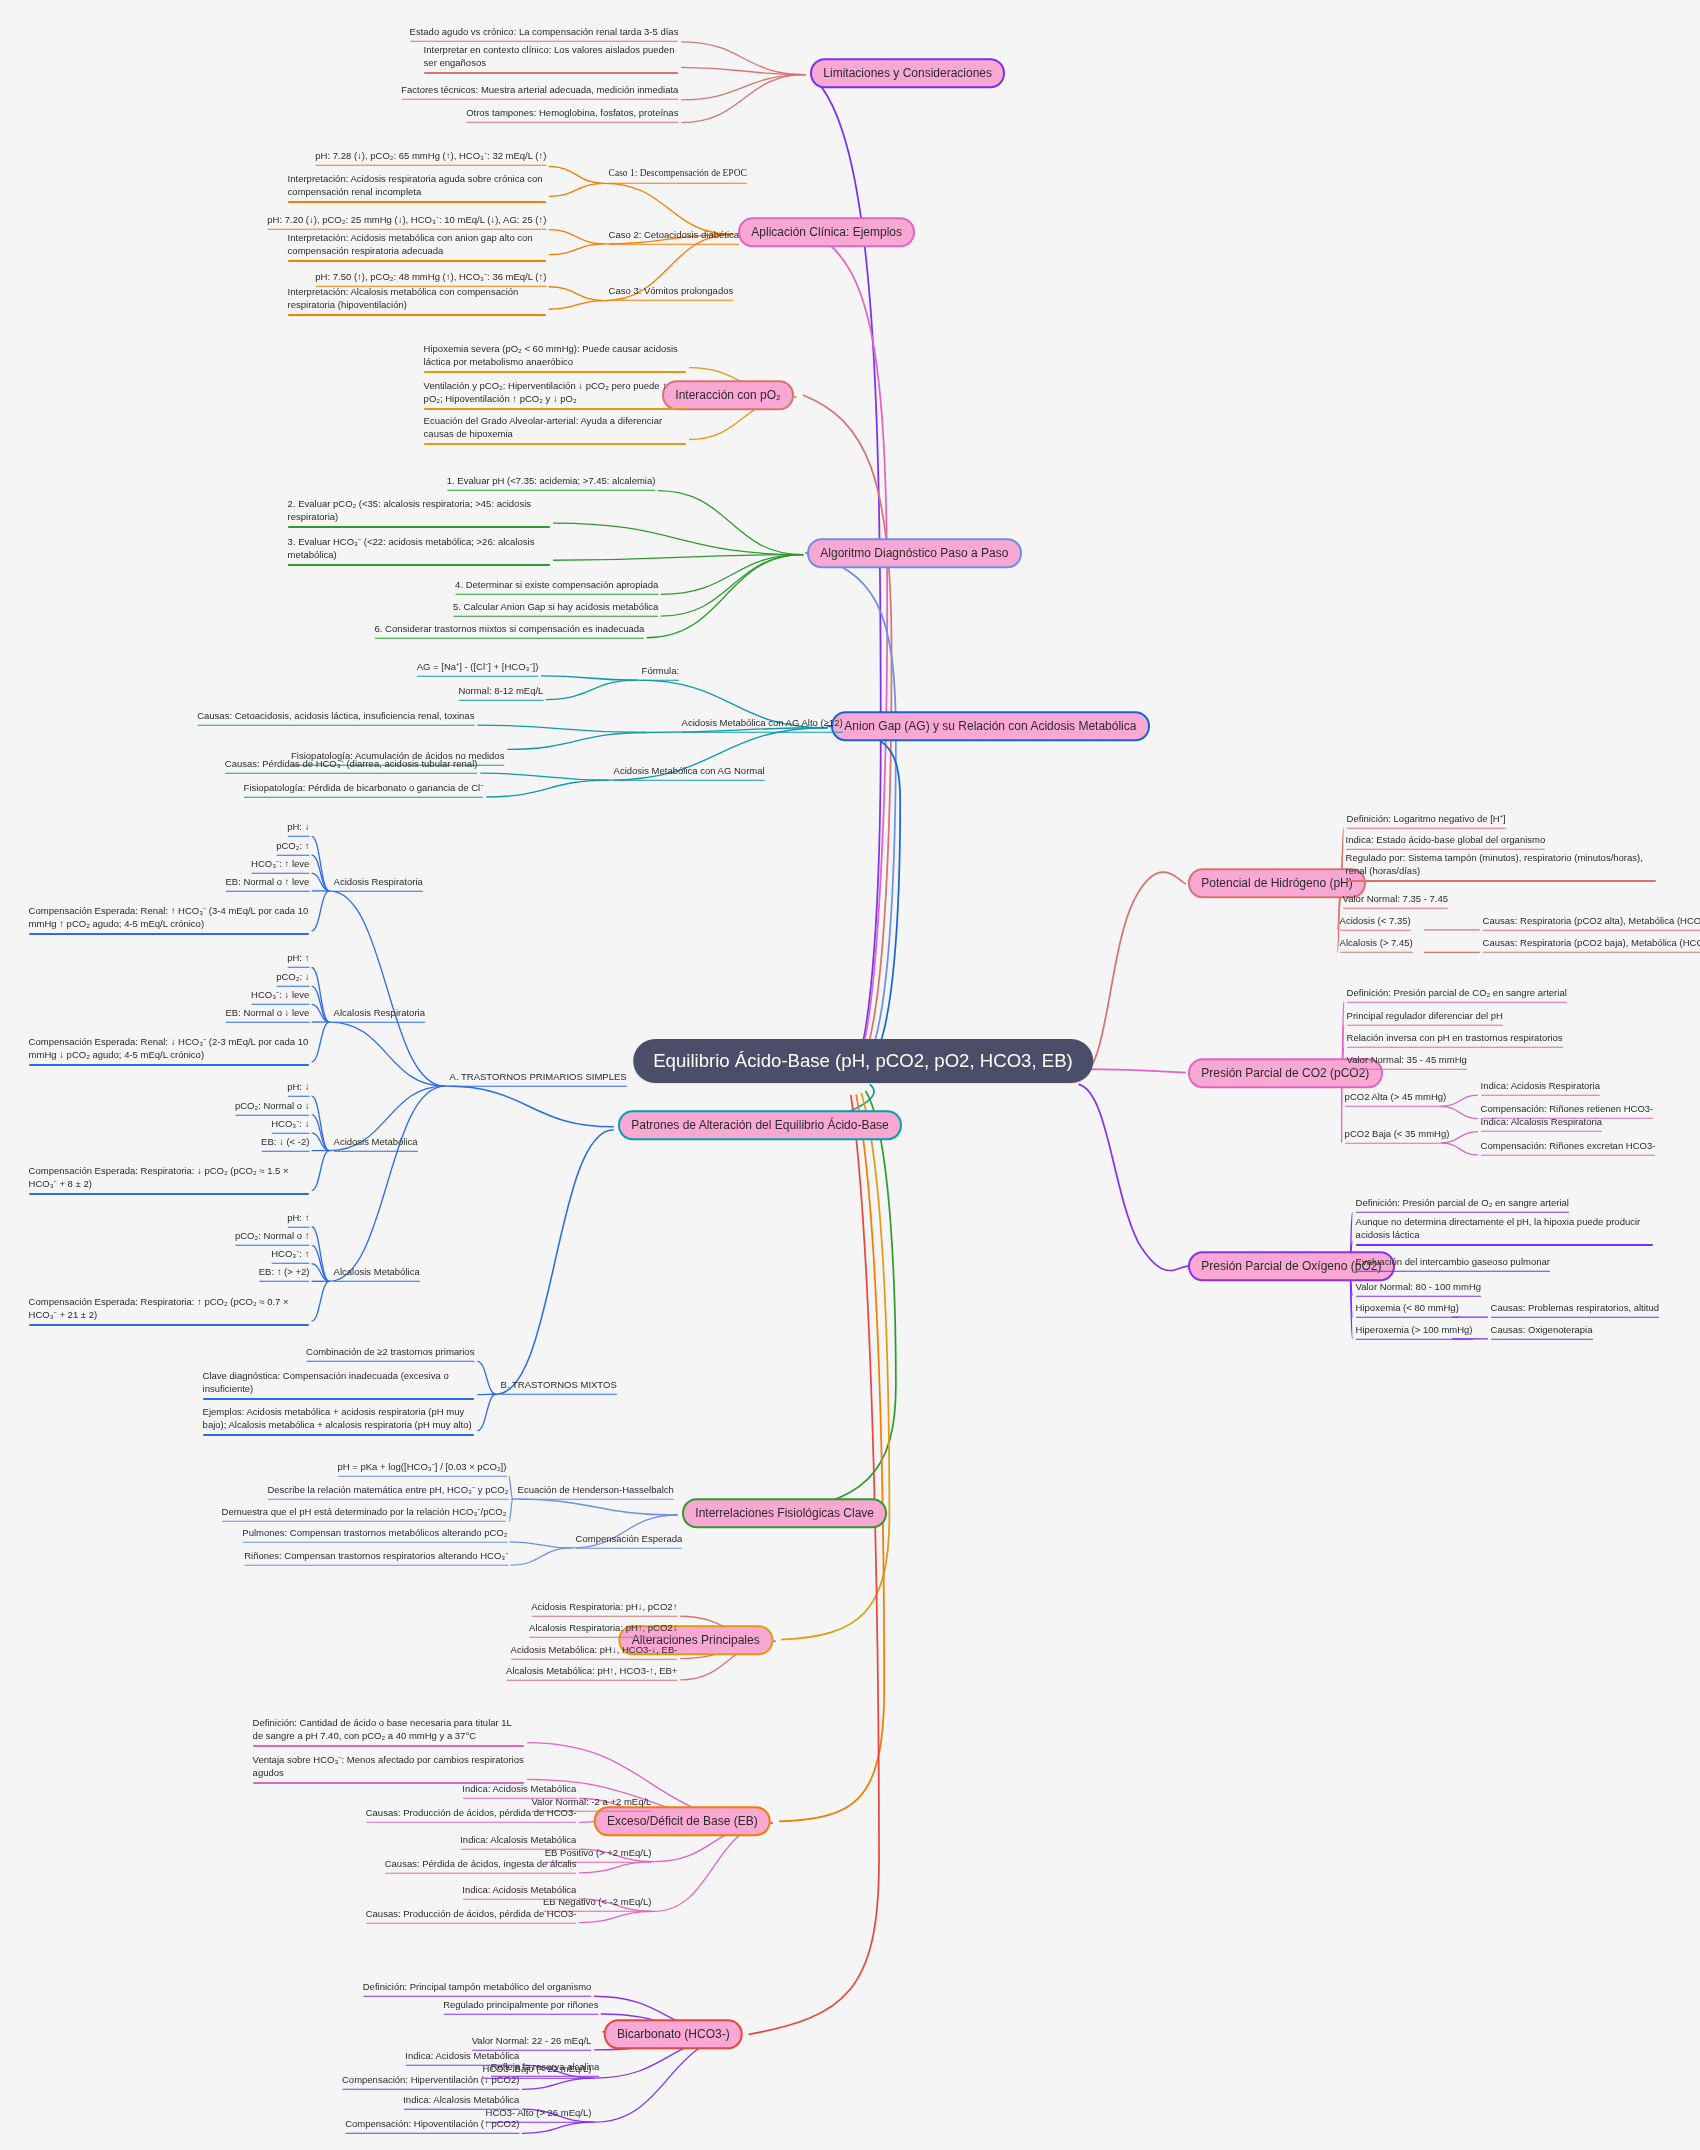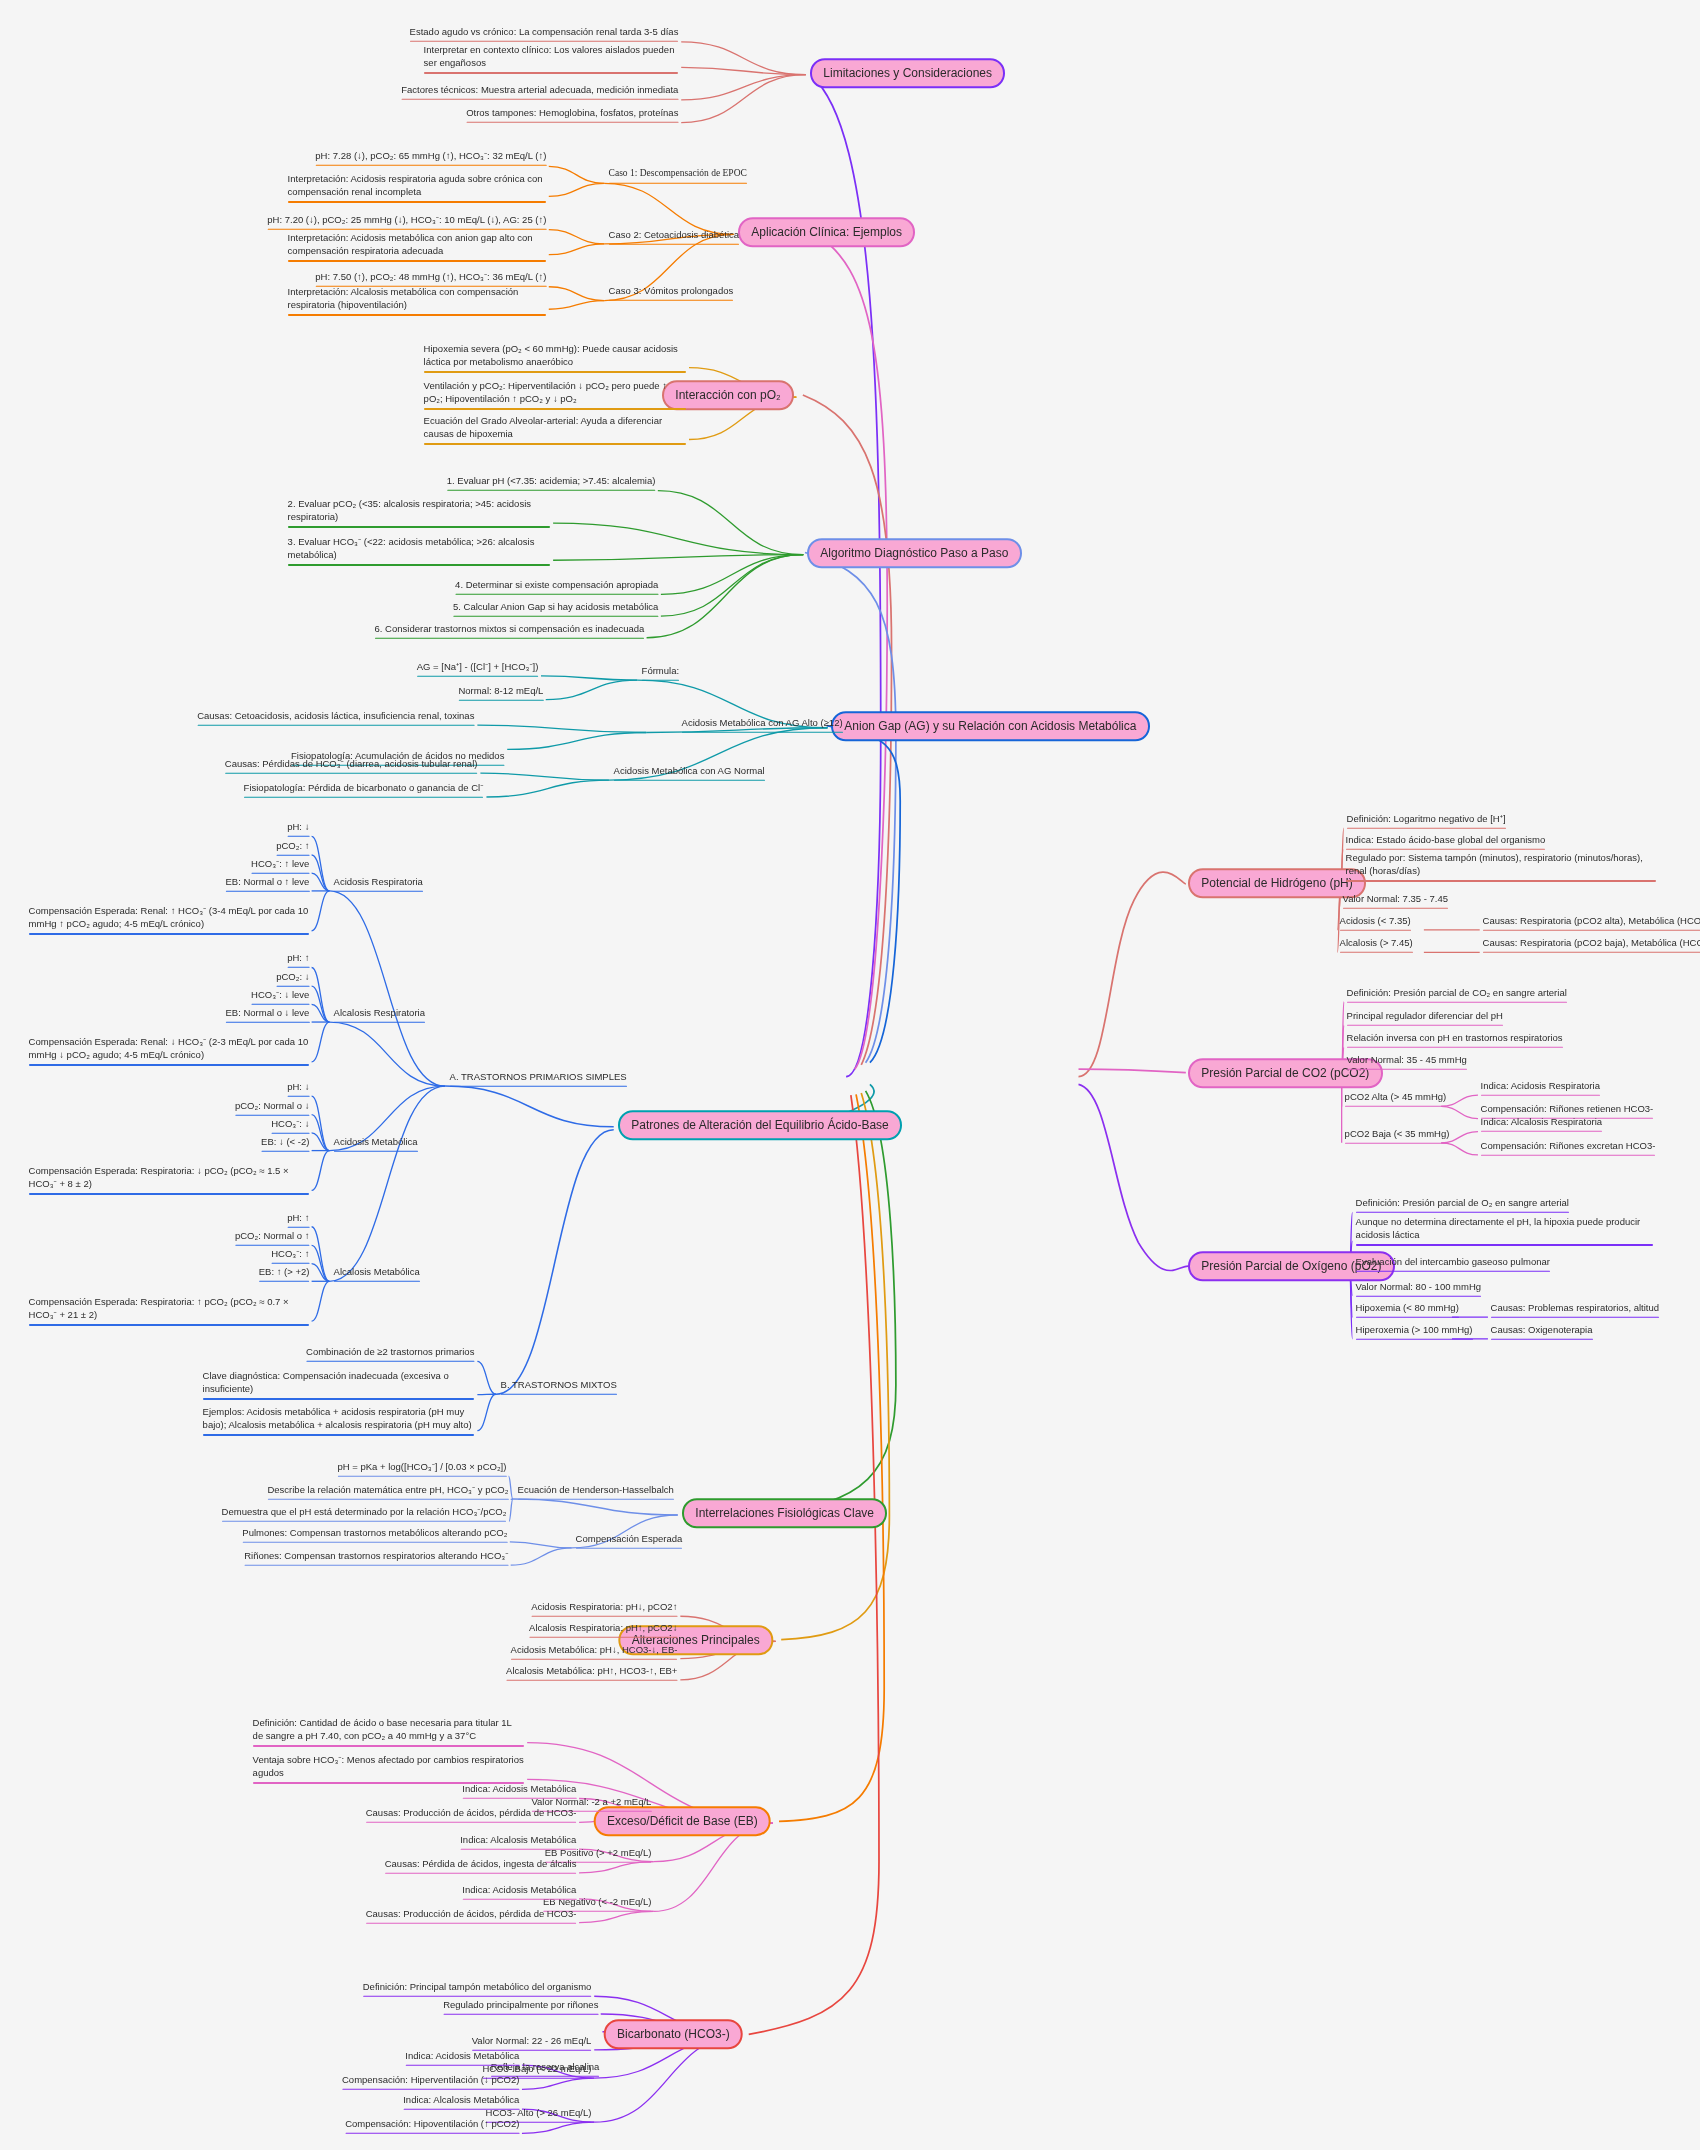--- a/index.html
+++ b/index.html
@@ -184,20 +184,21 @@
       <path d="M3118 2929 C 3121.5 2929, 3121.5 2801, 3125 2801" stroke="#7b2ff7" fill="none" stroke-width="3"></path>
       <path d="M3118 2929 C 3121.5 2929, 3121.5 2867, 3125 2867" stroke="#7b2ff7" fill="none" stroke-width="3"></path>
       <path d="M3118 2929 C 3121.5 2929, 3121.5 2937, 3125 2937" stroke="#7b2ff7" fill="none" stroke-width="3"></path>
       <path d="M3118 2929 C 3121.5 2929, 3121.5 2993, 3125 2993" stroke="#7b2ff7" fill="none" stroke-width="3"></path>
       <path d="M3118 2929 C 3121.5 2929, 3121.5 3043, 3125 3043" stroke="#7b2ff7" fill="none" stroke-width="3"></path>
       <path d="M3355 3043 C 3396.5 3043, 3396.5 3043, 3438 3043" stroke="#7b2ff7" fill="none" stroke-width="3"></path>
       <path d="M3118 2929 C 3121.5 2929, 3121.5 3093, 3125 3093" stroke="#7b2ff7" fill="none" stroke-width="3"></path>
       <path d="M3355 3093 C 3396.5 3093, 3396.5 3093, 3438 3093" stroke="#7b2ff7" fill="none" stroke-width="3"></path>
     </svg>
 
+  <div class="node root" style="left:863px;top:1061px;transform:translate(-50%,-50%);">Equilibrio Ácido-Base (pH, pCO2, pO2, HCO3, EB)</div>
 <div class="node pill" style="left: 810px; top: 73px; border-color: rgb(123, 47, 247); transform: translate(0px, -50%);"><span>Limitaciones y Consideraciones</span></div>
     <div class="node leaf nowrap" style="left: 681px; top: 34px; text-align: left; transform: translate(-100%, -50%);"><span>Estado agudo vs crónico: La compensación renal tarda 3-5 días</span><span class="u" style="background: rgb(217, 115, 111);"></span></div>
     <div class="node leaf" style="left: 681px; top: 59px; width: 260px; text-align: left; transform: translate(-100%, -50%);"><span>Interpretar en contexto clínico: Los valores aislados pueden ser engañosos</span><span class="u" style="background: rgb(217, 115, 111);"></span></div>
     <div class="node leaf nowrap" style="left: 681px; top: 92px; text-align: left; transform: translate(-100%, -50%);"><span>Factores técnicos: Muestra arterial adecuada, medición inmediata</span><span class="u" style="background: rgb(217, 115, 111);"></span></div>
     <div class="node leaf nowrap" style="left: 681px; top: 115px; text-align: left; transform: translate(-100%, -50%);"><span>Otros tampones: Hemoglobina, fosfatos, proteínas</span><span class="u" style="background: rgb(217, 115, 111);"></span></div>
     <div class="node pill" style="left: 738px; top: 232px; border-color: rgb(225, 100, 196); transform: translate(0px, -50%);"><span>Aplicación Clínica: Ejemplos</span></div>
     <div class="node leaf nowrap" style="left: 606px; top: 176px; text-align: center; transform: translate(0px, -50%); font-family: Liberation Serif, serif;"><span>Caso 1: Descompensación de EPOC</span><span class="u" style="background: rgb(245, 124, 0);"></span></div>
     <div class="node leaf nowrap" style="left: 549px; top: 158px; text-align: left; transform: translate(-100%, -50%);"><span>pH: 7.28 (↓), pCO₂: 65 mmHg (↑), HCO₃⁻: 32 mEq/L (↑)</span><span class="u" style="background: rgb(245, 124, 0);"></span></div>
     <div class="node leaf" style="left: 549px; top: 188px; width: 264px; text-align: left; transform: translate(-100%, -50%);"><span>Interpretación: Acidosis respiratoria aguda sobre crónica con compensación renal incompleta</span><span class="u" style="background: rgb(245, 124, 0);"></span></div>
     <div class="node leaf nowrap" style="left: 606px; top: 237px; text-align: left; transform: translate(0px, -50%);"><span>Caso 2: Cetoacidosis diabética</span><span class="u" style="background: rgb(245, 124, 0);"></span></div>

